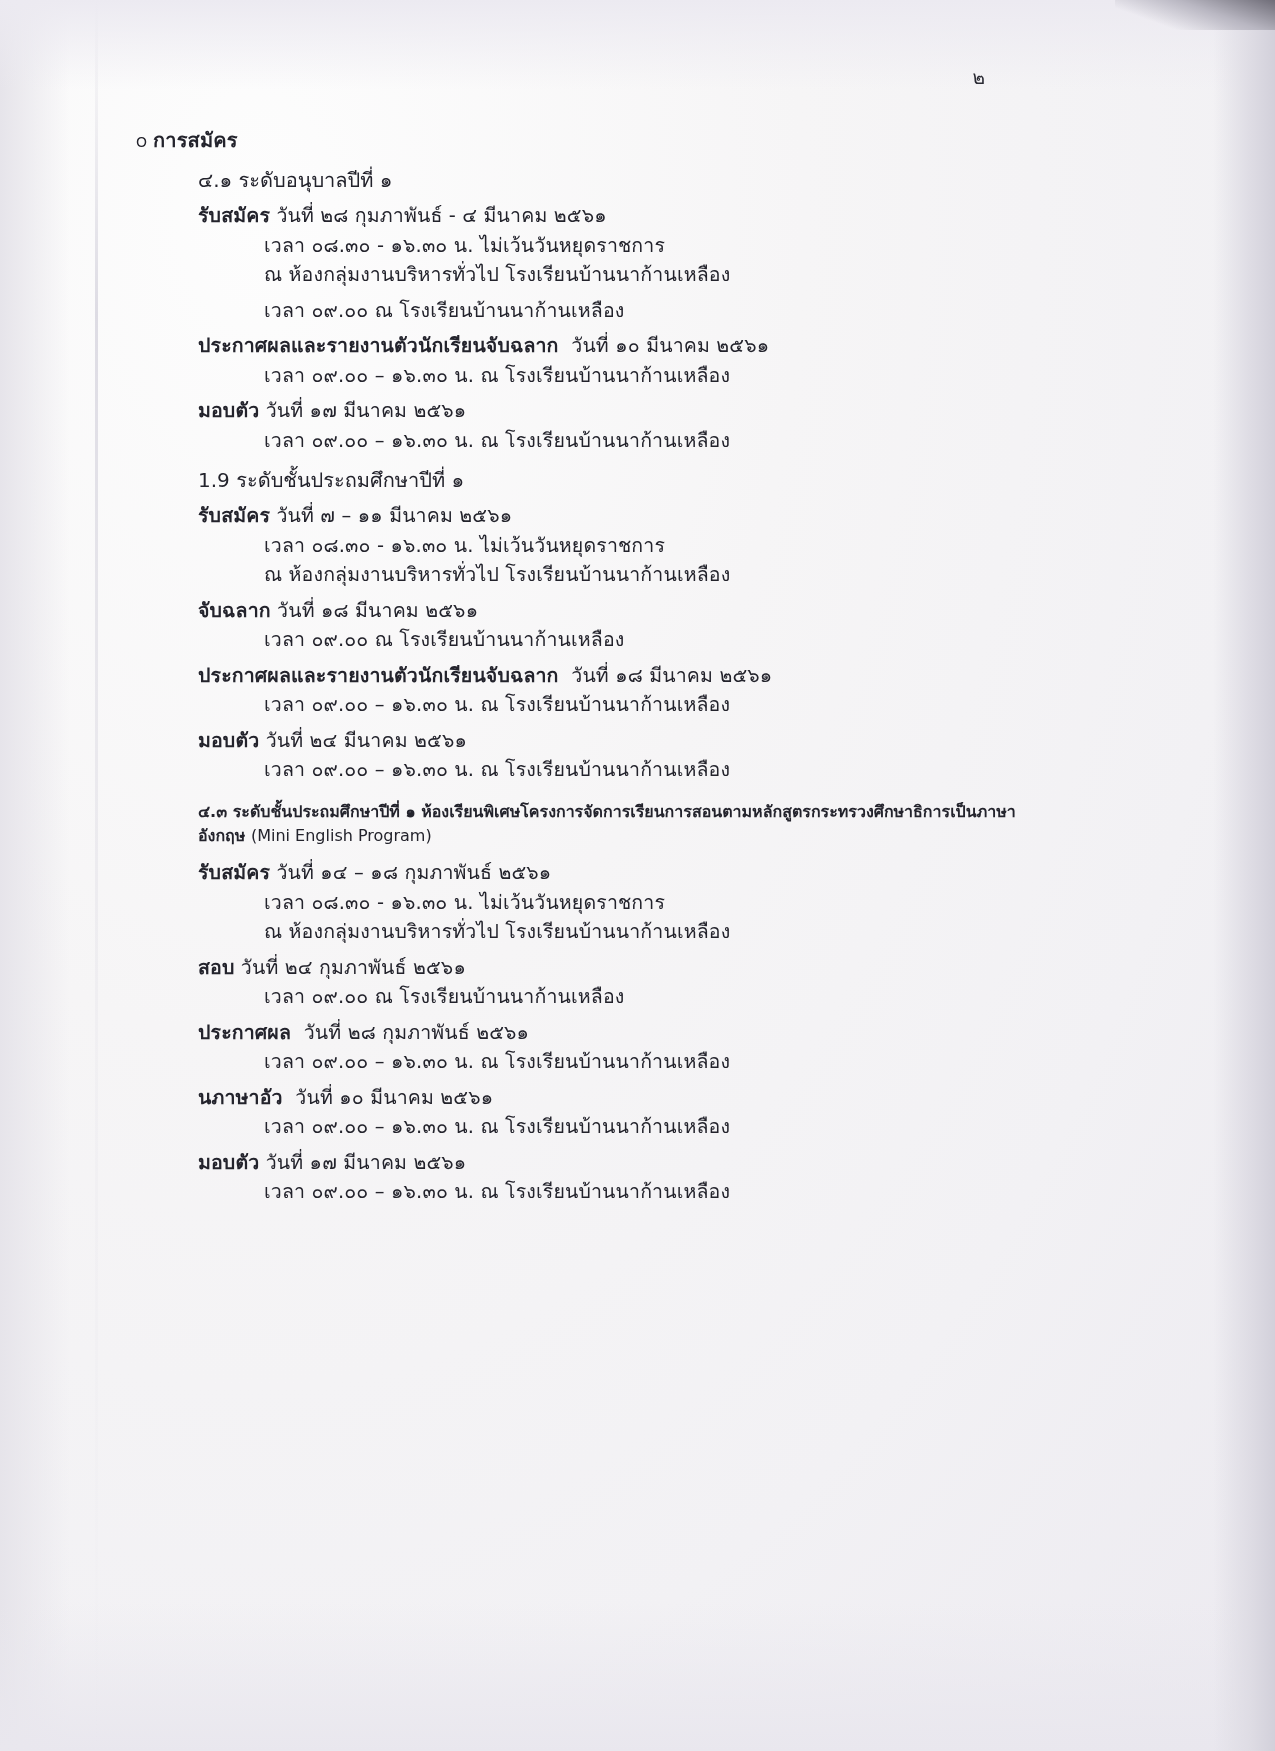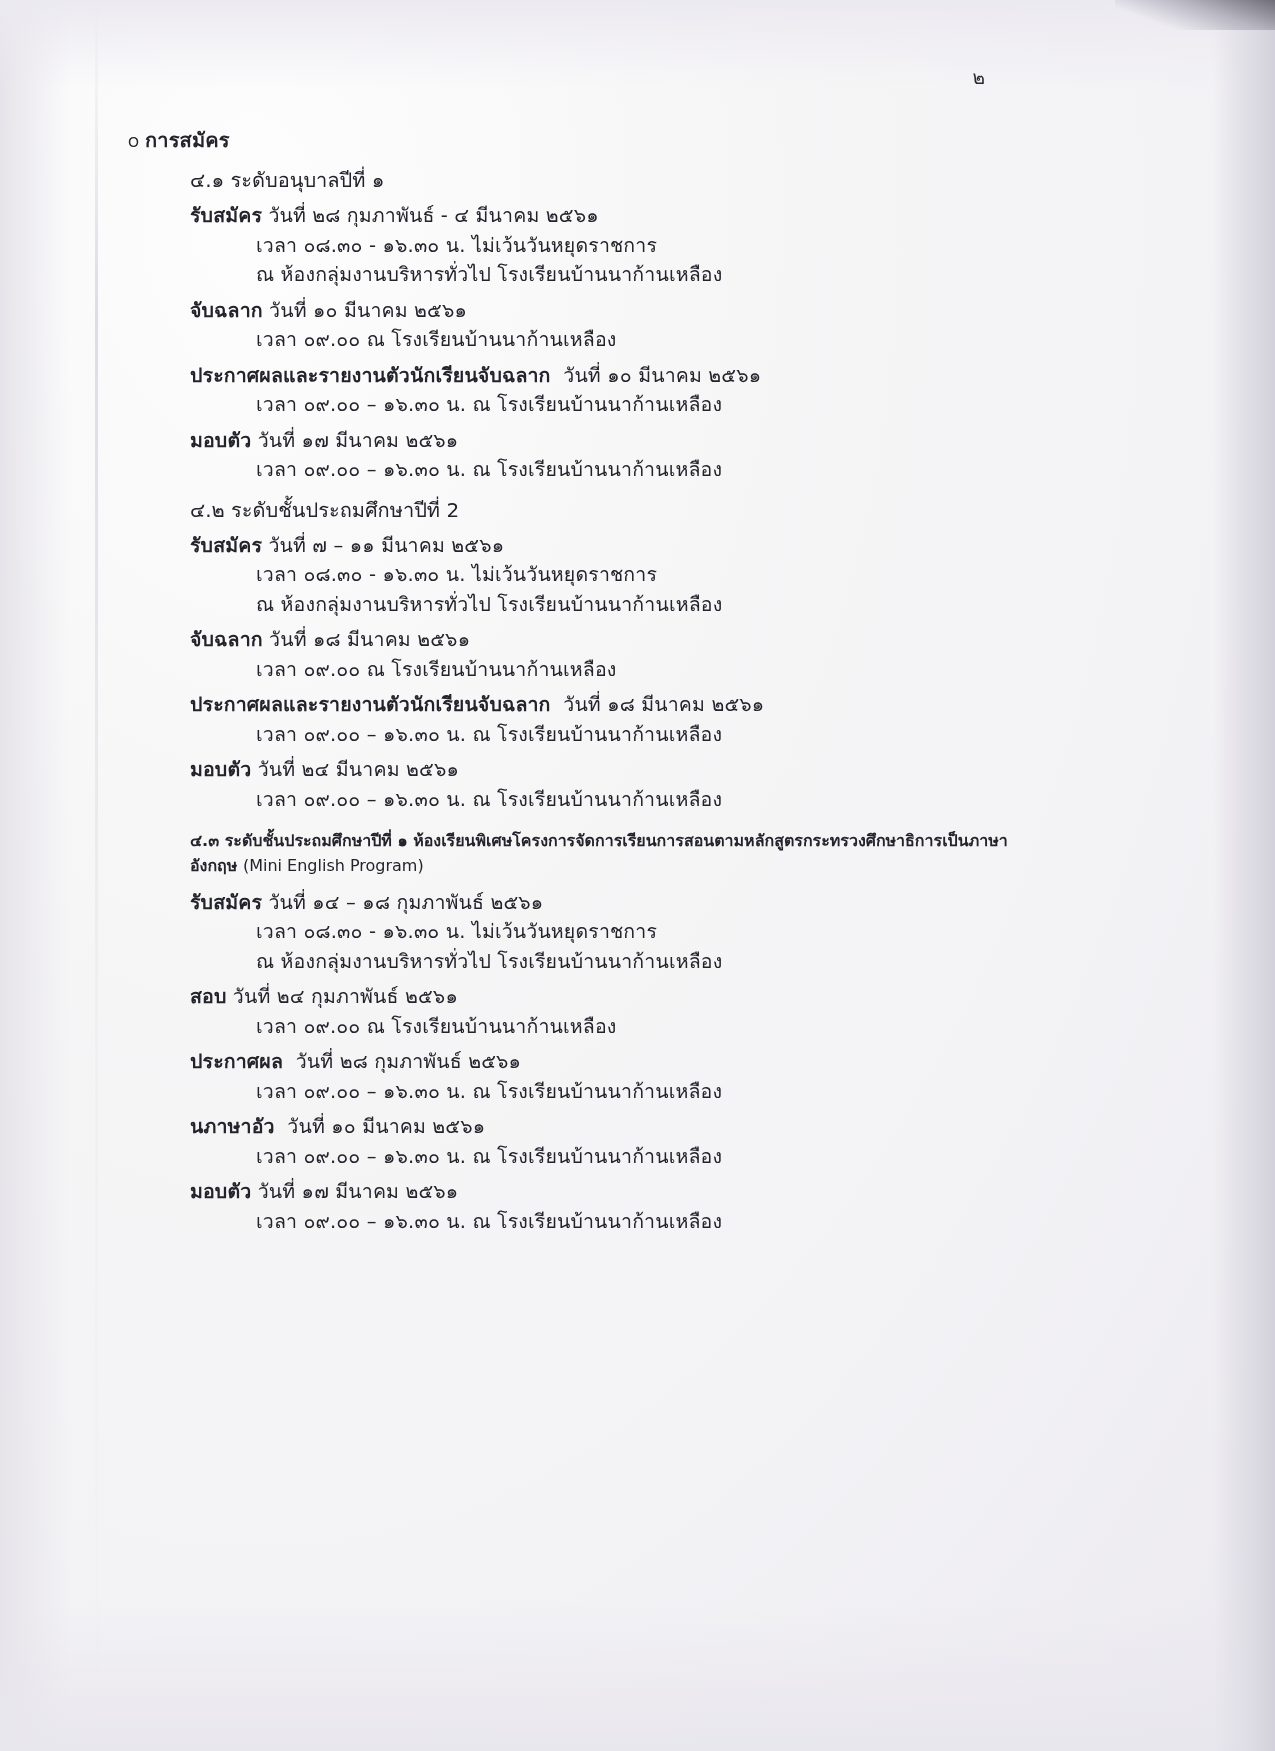--- a/index.html
+++ b/index.html
@@ -79,21 +79,21 @@
     position: absolute;
     right: 290px;
     top: 62px;
     font-size: 19px;
     color: #2a2a33;
     font-family: "DejaVu Sans", sans-serif;
   }
 
   .doc-body {
     position: absolute;
-    left: 128px;
+    left: 136px;
     top: 130px;
     width: 900px;
     font-size: 19.5px;
     line-height: 1.0;
     color: #23232c;
   }
 
   .line {
     white-space: nowrap;
     margin-bottom: 10px;
@@ -163,39 +163,35 @@
 
       <div class="heading">๔.๑ ระดับอนุบาลปีที่ ๑</div>
 
       <div class="line ind1">
         <span class="b">รับสมัคร</span>
         <span>วันที่ ๒๘  กุมภาพันธ์  -  ๔  มีนาคม ๒๕๖๑</span>
       </div>
       <div class="line ind2">เวลา ๐๘.๓๐  - ๑๖.๓๐ น. ไม่เว้นวันหยุดราชการ</div>
       <div class="line ind2 gap-sm">ณ ห้องกลุ่มงานบริหารทั่วไป โรงเรียนบ้านนาก้านเหลือง</div>
 
-      <div class="line ind1">
-        <span class="b">จับฉลาก</span>
-        <span>วันที่  ๑๐  มีนาคม ๒๕๖๑</span>
-      </div>
       <div class="line ind2 gap-sm">เวลา ๐๙.๐๐ ณ โรงเรียนบ้านนาก้านเหลือง</div>
 
       <div class="line ind1">
         <span class="b">ประกาศผลและรายงานตัวนักเรียนจับฉลาก</span>
         &nbsp;<span>วันที่ ๑๐ มีนาคม ๒๕๖๑</span>
       </div>
       <div class="line ind2 gap-sm">เวลา ๐๙.๐๐ – ๑๖.๓๐ น.  ณ โรงเรียนบ้านนาก้านเหลือง</div>
 
       <div class="line ind1">
         <span class="b">มอบตัว</span>
         <span>วันที่ ๑๗ มีนาคม ๒๕๖๑</span>
       </div>
       <div class="line ind2 gap-md">เวลา ๐๙.๐๐ – ๑๖.๓๐  น.  ณ โรงเรียนบ้านนาก้านเหลือง</div>
 
-      <div class="heading">๔.๒ ระดับชั้นประถมศึกษาปีที่ 2</div>
+      <div class="heading">1.9 ระดับชั้นประถมศึกษาปีที่ ๑</div>
 
       <div class="line ind1">
         <span class="b">รับสมัคร</span>
         <span>วันที่ ๗ – ๑๑  มีนาคม ๒๕๖๑</span>
       </div>
       <div class="line ind2">เวลา ๐๘.๓๐  - ๑๖.๓๐ น. ไม่เว้นวันหยุดราชการ</div>
       <div class="line ind2 gap-sm">ณ ห้องกลุ่มงานบริหารทั่วไป  โรงเรียนบ้านนาก้านเหลือง</div>
 
       <div class="line ind1">
         <span class="b">จับฉลาก</span>

